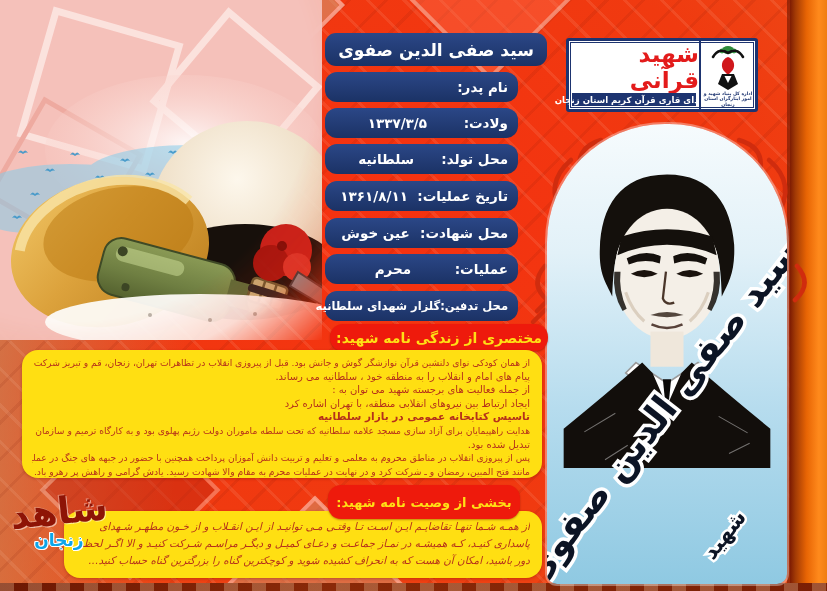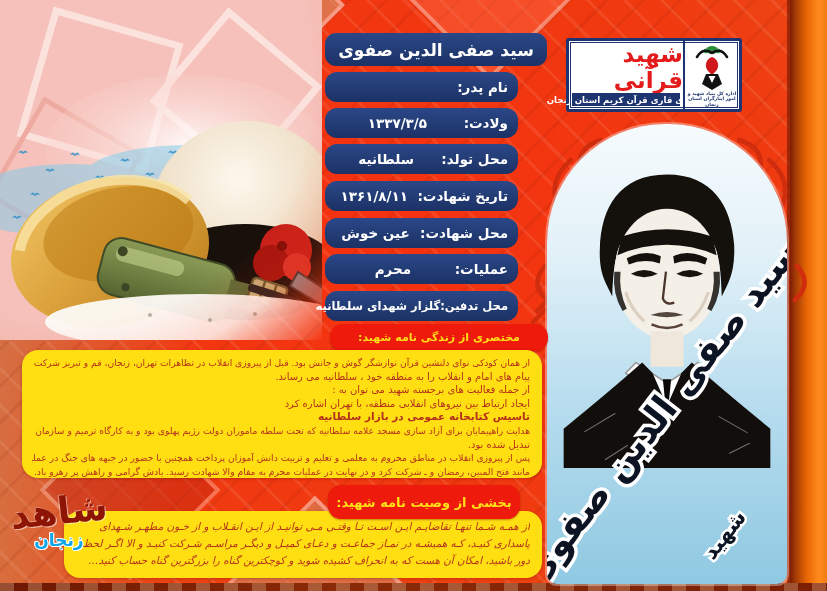--- a/index.html
+++ b/index.html
@@ -36,34 +36,34 @@
     display:flex;align-items:center;justify-content:center;direction:rtl;}
   .row{position:absolute;left:325px;width:193px;height:30px;border-radius:12px;box-sizing:border-box;
     background:linear-gradient(180deg,#2b4787,#1b3265);display:flex;direction:rtl;align-items:center;
     color:#fff;font-weight:bold;font-size:13.5px;padding:0 10px 0 6px;}
   .row .lbl{white-space:nowrap;}
   .row .val{flex:1;text-align:center;white-space:nowrap;}
   .row.small{font-size:11.5px;}
   
   .sec-pill{position:absolute;background:#ee1a0c;color:#ffdf15;font-weight:bold;border-radius:13px;
     display:flex;align-items:center;justify-content:center;direction:rtl;box-shadow:0 1px 2px rgba(100,10,0,.4);}
-  .bio-pill{left:330px;top:324px;width:218px;height:27px;font-size:11px;}
+  .bio-pill{left:330px;top:324px;width:218px;height:27px;font-size:14px;}
   .will-pill{left:328px;top:485px;width:192px;height:34px;font-size:13px;z-index:3;}
   .ybox{position:absolute;background:#ffdf12;border-radius:16px;box-sizing:border-box;direction:rtl;
     color:#b5301b;box-shadow:0 1px 3px rgba(120,20,0,.35);}
   .bio-box{left:22px;top:350px;width:520px;height:128px;padding:6px 12px 0 10px;}
   .will-box{left:64px;top:511px;width:478px;height:67px;padding:7px 12px 0 10px;z-index:2;}
   .tline{white-space:nowrap;overflow:hidden;line-height:13.6px;font-size:10px;}
   .tline.sm{font-size:9.2px;letter-spacing:-.15px;}
   .tline.c{}
   .tline.r{text-align:right;}
   .tline.b{font-weight:bold;font-size:10.5px;}
   .wline{white-space:nowrap;overflow:hidden;line-height:17px;font-size:10.4px;text-align:right;letter-spacing:-.1px;font-style:italic;}
   
-  .header-box{position:absolute;left:566px;top:38px;width:176px;height:74px;background:#fff;
+  .header-box{position:absolute;left:566px;top:38px;width:192px;height:74px;background:#fff;
     border:3px solid #1d3470;border-radius:3px;display:flex;box-sizing:border-box;}
   .header-box::after{content:"";position:absolute;inset:1px;border:1px solid #1d3470;pointer-events:none;}
   .hb-text{flex:1;display:flex;flex-direction:column;min-width:0;}
   .hb-title{flex:1;display:flex;align-items:center;justify-content:center;color:#e31b1b;
     font-weight:bold;font-size:23px;direction:rtl;}
   .hb-sub{height:20px;margin:0 3px 3px 3px;background:#1d3470;color:#fff;font-size:8.6px;font-weight:bold;
     display:flex;align-items:center;justify-content:center;direction:rtl;white-space:nowrap;}
   .hb-logo{width:56px;border-left:2px solid #1d3470;display:flex;flex-direction:column;align-items:center;box-sizing:border-box;}
   .hb-caption{font-size:4.6px;line-height:5.4px;color:#1d3470;font-weight:bold;text-align:center;direction:rtl;padding:1px 2px;}
   
@@ -275,21 +275,21 @@
   </div>
   <div class="row" style="top:108px">
     <span class="lbl">ولادت:</span>
     <span class="val">۱۳۳۷/۳/۵</span>
   </div>
   <div class="row" style="top:144px">
     <span class="lbl">محل تولد:</span>
     <span class="val">سلطانیه</span>
   </div>
   <div class="row" style="top:181px">
-    <span class="lbl">تاریخ شهادت:</span>
+    <span class="lbl">تاریخ عملیات:</span>
     <span class="val">۱۳۶۱/۸/۱۱</span>
   </div>
   <div class="row" style="top:218px">
     <span class="lbl">محل شهادت:</span>
     <span class="val">عین خوش</span>
   </div>
   <div class="row" style="top:254px">
     <span class="lbl">عملیات:</span>
     <span class="val">محرم</span>
   </div>

